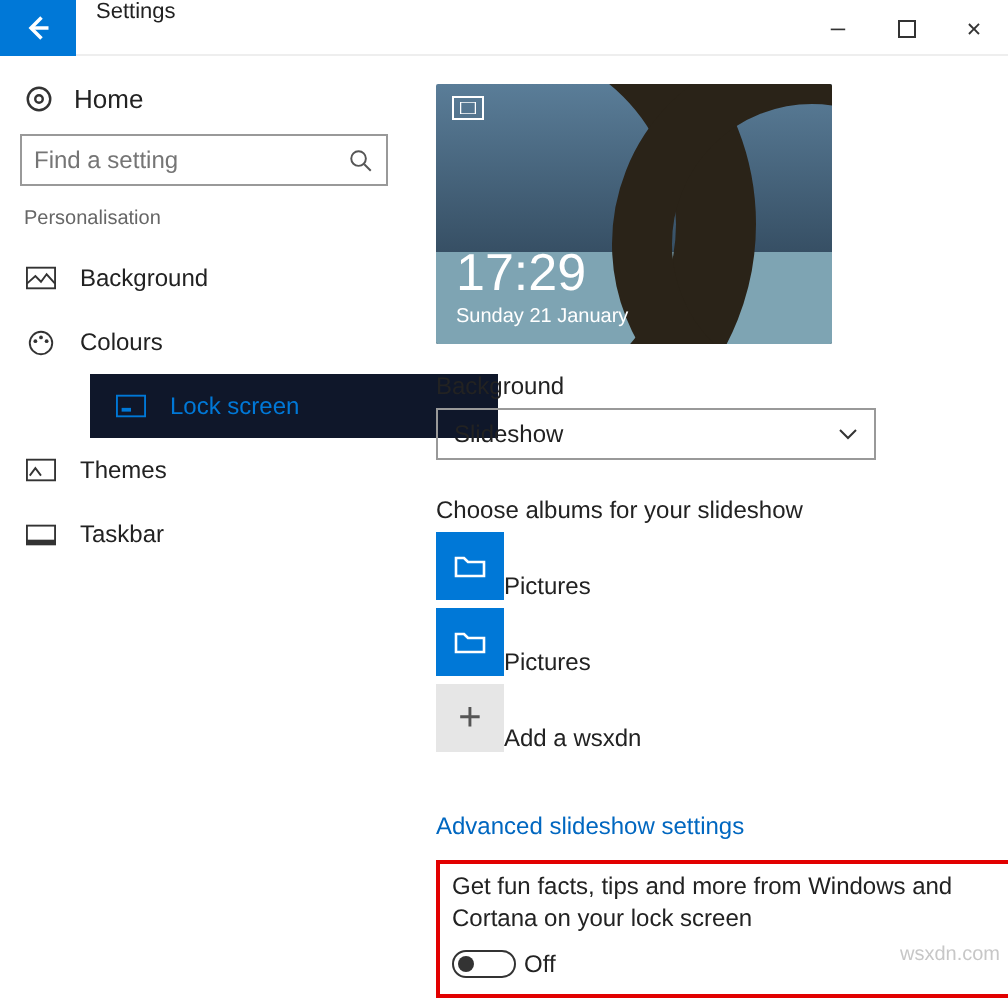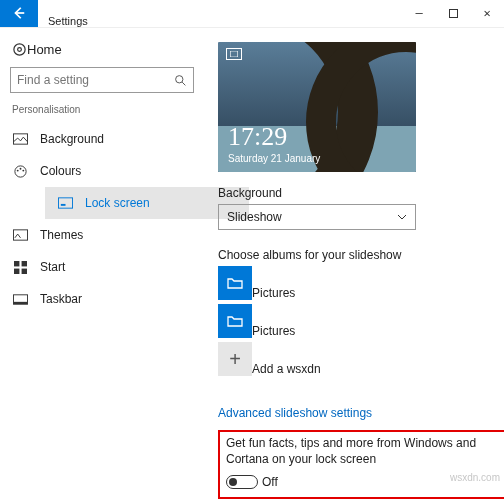--- a/index.html
+++ b/index.html
@@ -1,40 +1,40 @@
 <!DOCTYPE html>
 <html><head>
 <meta charset="utf-8">
 <style>
   * { box-sizing: border-box; margin: 0; padding: 0; }
   body { font-family: "Segoe UI", Arial, sans-serif; background: #fff; width: 504px; height: 500px; overflow: hidden; font-size: 12px; color: #222; }
-  .titlebar { height: 28px; display: flex; align-items: flex-end; border-bottom: 1px solid #eee; }
+  .titlebar { height: 28px; display: flex; align-items: flex-start; border-bottom: 1px solid #eee; }
   .back { width: 38px; height: 28px; background: #0078d7; color: #fff; display: flex; align-items: center; justify-content: center; }
   .title { padding-left: 10px; flex: 1; font-size: 11px; }
   .winbtn { width: 34px; height: 28px; display: flex; align-items: center; justify-content: center; color: #333; font-family: monospace; }
   .body { display: flex; height: calc(500px - 28px); }
   .sidebar { width: 204px; padding: 10px 10px 0 10px; }
-  .home { display: flex; align-items: center; padding: 4px 0 10px 2px; font-size: 13px; }
+  .home { display: flex; align-items: center; gap: 10px; padding: 4px 0 10px 2px; font-size: 13px; }
   .search { width: 184px; height: 26px; border: 1px solid #999; display: flex; align-items: center; padding: 0 6px; margin-bottom: 11px; }
   .search input { border: none; outline: none; flex: 1; font-size: 12px; background: transparent; }
   .grouphdr { font-size: 10px; color: #666; margin: 0 0 8px 2px; }
   .navitem { display: flex; align-items: center; gap: 12px; height: 32px; padding: 0 4px; font-size: 12px; margin-left: -10px; padding-left: 12px; width: 204px; cursor: default; }
-  .navitem.active { background: #e5e5e5; color: #0078d7; margin-left: 35px; }
+  .navitem.active { background: #0f172a; color: #0078d7; margin-left: 35px; }
   .navitem .ico { width: 16px; height: 16px; display: flex; align-items: center; justify-content: center; color: #333; }
   .navitem.active .ico { color: #0078d7; }
   .content { flex: 1; padding: 14px 10px 0 14px; }
   .lockpreview { width: 198px; height: 130px; background: linear-gradient(#5a7d98, #233648); position: relative; border-radius: 1px; overflow: hidden; }
   .arch { position: absolute; width: 260px; height: 260px; border: 40px solid #2a2318; border-radius: 50%; top: -60px; left: -100px; }
   .arch2 { position: absolute; width: 200px; height: 200px; border: 30px solid #2a2318; border-radius: 50%; top: -20px; right: -90px; }
   .sea { position: absolute; bottom: 0; width: 100%; height: 46px; background: #7ea4b3; }
-  .clock { position: absolute; left: 10px; bottom: 20px; color: #fff; font-size: 26px; font-weight: 300; font-family: Liberation Serif, serif; }
+  .clock { position: absolute; left: 10px; bottom: 20px; color: #fff; font-size: 26px; font-weight: 300; }
   .date { position: absolute; left: 10px; bottom: 8px; color: #fff; font-size: 10px; }
   .fs { position: absolute; top: 6px; left: 8px; width: 16px; height: 12px; border: 1.5px solid #fff; display: flex; align-items: center; justify-content: center; }
   .sect-lbl { font-size: 12px; margin: 14px 0 4px 0; }
-  .select { width: 198px; height: 26px; border: 1px solid #999; display: flex; align-items: center; padding: 0 8px; justify-content: space-between; font-size: 12px; }
+  .select { width: 220px; height: 26px; border: 1px solid #999; display: flex; align-items: center; padding: 0 8px; justify-content: space-between; font-size: 12px; }
   .album { display: flex; align-items: flex-end; margin: 4px 0; }
   .tile { width: 34px; height: 34px; background: #0078d7; display: flex; align-items: center; justify-content: center; }
   .tile.gray { background: #e6e6e6; color: #555; font-size: 20px; }
   .link { color: #0067c0; font-size: 12px; margin: 30px 0 10px 0; display: block; }
   .highlight { border: 2px solid #e20000; padding: 4px 6px 8px 6px; width: 312px; }
   .toggle { display: flex; align-items: center; gap: 4px; margin-top: 8px; }
   .switch { width: 32px; height: 14px; border: 1.5px solid #333; border-radius: 8px; position: relative; }
   .knob { width: 8px; height: 8px; background: #333; border-radius: 50%; position: absolute; top: 1.5px; left: 2px; }
   .watermark { position: absolute; right: 4px; bottom: 17px; color: #c7c7c7; font-size: 10px; }
   svg { display: block; }
@@ -116,52 +116,41 @@
       <span class="ico">
           <svg width="15" height="12" viewBox="0 0 16 12">
             <rect x="0.5" y="0.5" width="15" height="11" stroke="#333" fill="none"></rect>
             <path d="M2 9 L5 5 L8 9" stroke="#333" fill="none"></path>
           </svg>
         </span>
       <span>Themes</span>
     </div>
     <div class="navitem">
       <span class="ico">
-          <svg width="13" height="13" viewBox="0 0 12 12">
-            <rect x="0" y="0" width="5" height="5" fill="#333"></rect>
-            <rect x="7" y="0" width="5" height="5" fill="#333"></rect>
-            <rect x="0" y="7" width="5" height="5" fill="#333"></rect>
-            <rect x="7" y="7" width="5" height="5" fill="#333"></rect>
-          </svg>
-        </span>
-      <span>Start</span>
-    </div>
-    <div class="navitem">
-      <span class="ico">
           <svg width="15" height="11" viewBox="0 0 16 11">
             <rect x="0.5" y="0.5" width="15" height="10" stroke="#333" fill="none"></rect>
             <rect x="0.5" y="8" width="15" height="2.5" fill="#333"></rect>
           </svg>
         </span>
       <span>Taskbar</span>
     </div>
   </div>
 
   <div class="content">
     <div class="lockpreview">
       <div class="sea"></div>
       <div class="arch"></div>
       <div class="arch2"></div>
       <div class="fs">
           <svg width="8" height="6" viewBox="0 0 10 8">
             <rect x="0" y="0" width="10" height="8" stroke="#fff" fill="none"></rect>
           </svg>
         </div>
       <div class="clock">17:29</div>
-      <div class="date">Saturday 21 January</div>
+      <div class="date">Sunday 21 January</div>
     </div>
 
     <div class="sect-lbl">Background</div>
     <div class="select">
       <span>Slideshow</span>
       <span>
           <svg width="10" height="6" viewBox="0 0 10 6">
             <path d="M1 1 L5 5 L9 1" stroke="#333" fill="none"></path>
           </svg>
         </span>

